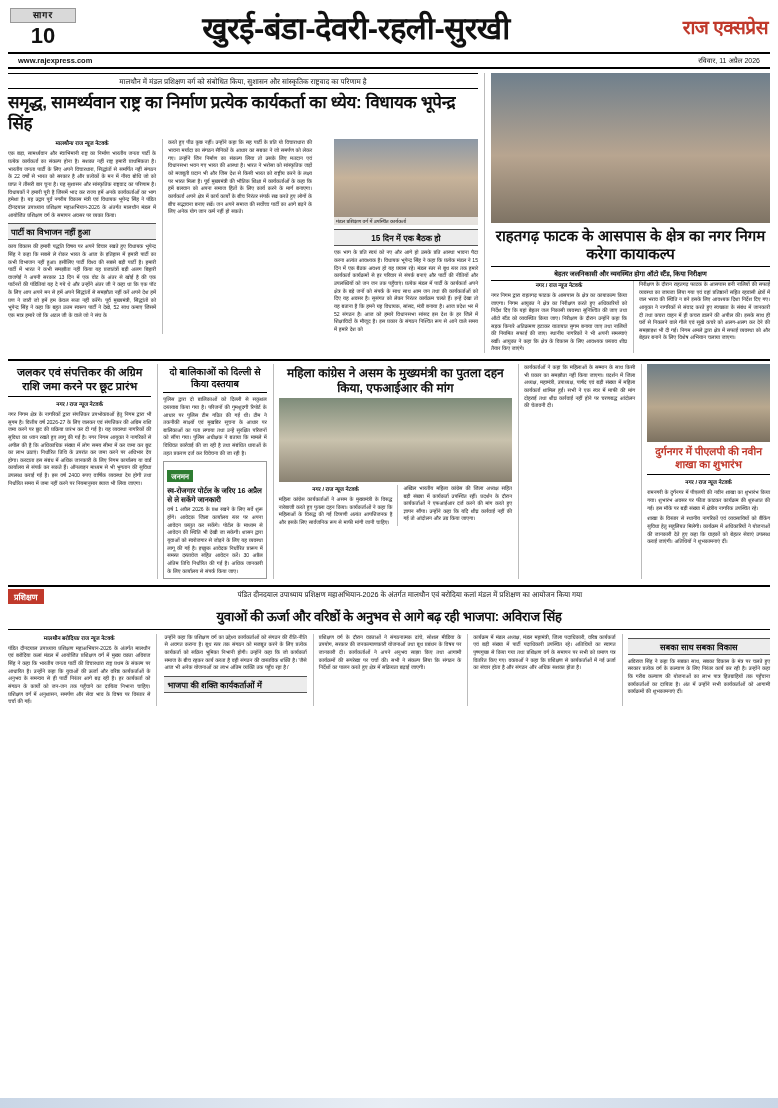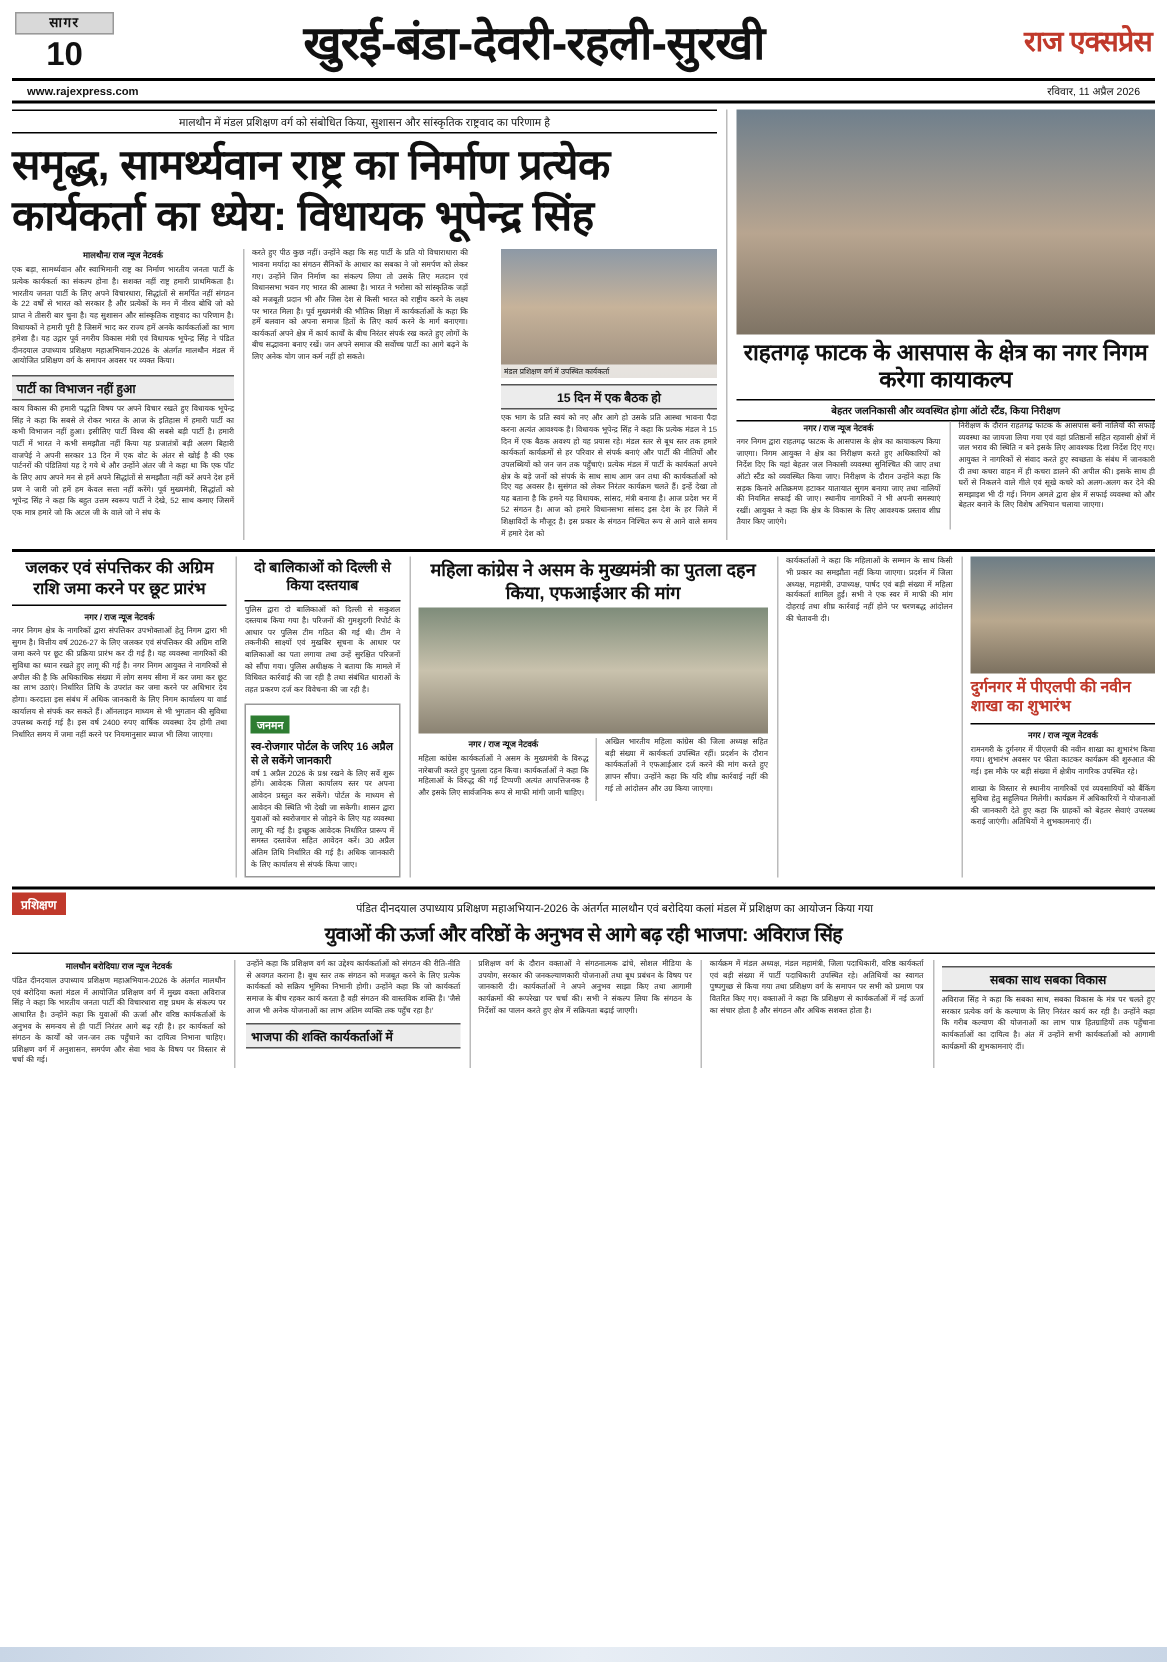--- a/index.html
+++ b/index.html
@@ -29,47 +29,47 @@
 
   
   .photo{position:relative;overflow:hidden;background:#b9c4cc;}
   .photo .cap{position:absolute;left:0;bottom:0;right:0;font-size:5px;background:rgba(255,255,255,.75);padding:1px 2px;}
 
   
   .top{display:flex;gap:6px;padding:4px 8px 0 8px;justify-content:space-between;}
   .top-left{width:470px;}
   .top-right{width:284px;}
   .lead-kicker{font-size:7.2px;text-align:center;border-bottom:1px solid #000;border-top:1px solid #000;padding:2px 0;margin-bottom:4px;}
-  .lead-head{font-size:28px;font-weight:bold;line-height:1.22;letter-spacing:-0.3px;margin:2px 0 5px 0;}
+  .lead-head{font-size:17px;font-weight:bold;line-height:1.22;letter-spacing:-0.3px;margin:2px 0 5px 0;}
   .lead-cols{display:flex;gap:6px;margin-top:4px;}
   .lc{width:148px;}
   .lc.mid{width:310px;}
   .subhead{font-size:8.2px;font-weight:bold;background:#ececec;border-top:1px solid #555;border-bottom:1px solid #555;padding:2px 3px;margin:4px 0 3px 0;}
   .subhead.center{text-align:center;}
 
   
   .sec{border-top:2px solid #000;margin:6px 8px 0 8px;padding-top:3px;}
   .row{display:flex;gap:6px;}
   .hdr2{font-size:12.5px;font-weight:bold;line-height:1.2;text-align:center;margin:2px 0 3px 0;}
   .hdr3{font-size:11px;font-weight:bold;line-height:1.22;text-align:center;margin:2px 0 3px;}
   .smallbox{border:1px solid #999;padding:3px;}
   .boxtitle{font-size:7.2px;font-weight:bold;color:#fff;background:#2e7d32;display:inline-block;padding:1px 4px;margin-bottom:2px;}
 
   
   .banner{margin:6px 8px 0 8px;border-top:2px solid #000;border-bottom:1px solid #000;}
-  .banner-row{display:flex;align-items:flex-end;gap:6px;padding:2px 0;}
+  .banner-row{display:flex;align-items:flex-start;gap:6px;padding:2px 0;}
   .tag{background:#c0392b;color:#fff;font-size:8px;font-weight:bold;padding:2px 6px;}
   .banner-sub{font-size:7.2px;flex:1;text-align:center;}
   .banner-head{font-size:13px;font-weight:bold;text-align:center;line-height:1.2;padding:3px 0 4px;letter-spacing:-0.3px;}
 
   .footstrip{position:absolute;left:0;bottom:0;width:778px;height:10px;background:linear-gradient(90deg,#c9d6e6 0%,#e8eef5 50%,#c9d6e6 100%);}
   .cols5{display:flex;gap:6px;}
   .cols5 > div{flex:1;}
   .divline{border-top:1px solid #000;margin:3px 0;}
-  .redhead{font-size:10.5px;font-weight:bold;color:#c0392b;text-align:left;line-height:1.25;}
+  .redhead{font-size:10.5px;font-weight:bold;color:#c0392b;text-align:center;line-height:1.25;}
 </style>
 </head>
 <body>
 
 <div class="page">
 
   <div class="masthead">
     <div class="mh-left">
       <div class="badge">सागर</div>
       <div class="pageno">10</div>

